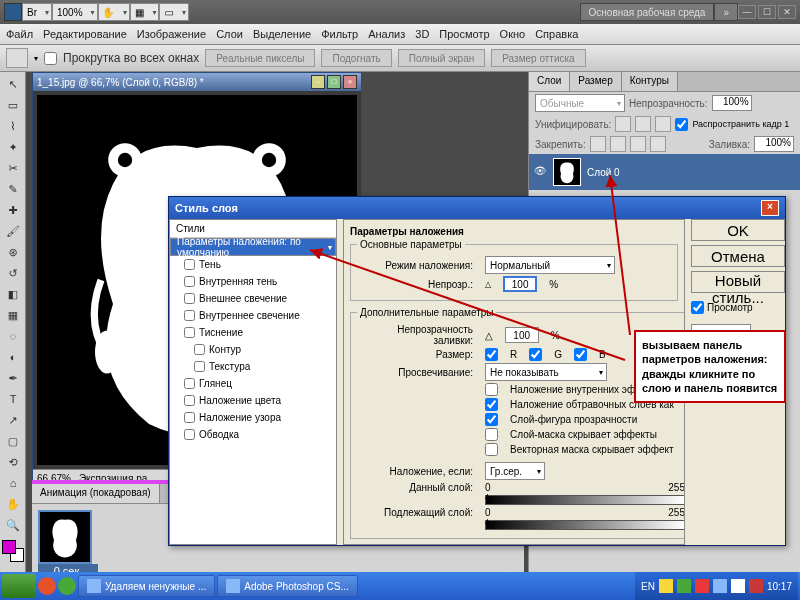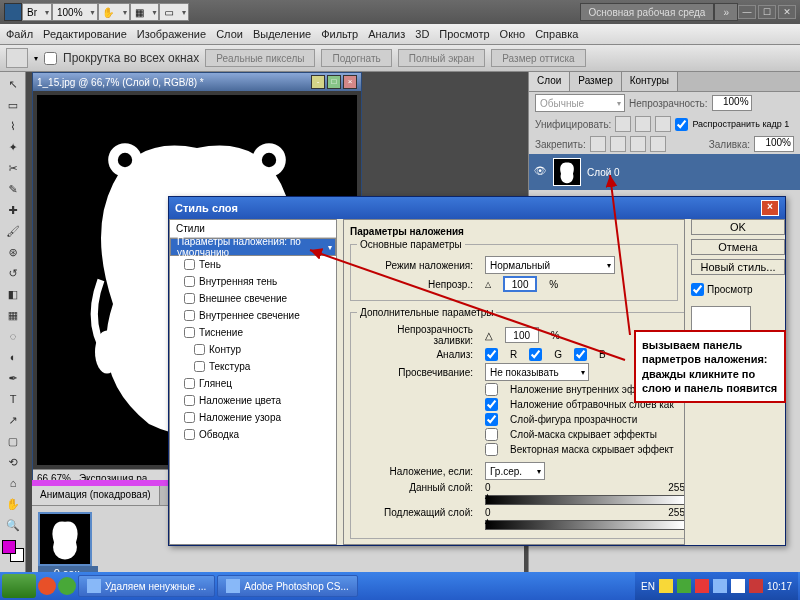--- a/index.html
+++ b/index.html
@@ -37,21 +37,21 @@
 .ptabs .tab.act { background: #d8d8d8; }
 .prow { display: flex; align-items: center; padding: 2px 6px; font-size: 10px; gap: 4px; }
 .prow .lbl { color: #555; }
 .prow .ibtn { width: 16px; height: 16px; border: 1px solid #999; background: #e0e0e0; }
 .num { width: 40px; height: 16px; border: 1px solid #888; background: #fff; font-size: 10px; text-align: right; padding: 0 2px; }
 .layer { display: flex; align-items: center; height: 36px; background: #436a9e; color: #fff; font-size: 10px; padding: 0 4px; gap: 6px; }
 .layer .eye { width: 14px; height: 14px; text-align: center; }
 .layer .thumb { width: 28px; height: 28px; background: #000; border: 1px solid #fff; display: flex; align-items: center; justify-content: center; }
 .layer .thumb svg { width: 24px; height: 24px; }
 .layersbody { background: #d4d4d4; height: 150px; }
-.anim { position: absolute; left: 32px; bottom: 0; right: 276px; height: 120px; background: #d4d4d4; border-top: 6px solid #d946ef; }
+.anim { position: absolute; left: 32px; bottom: 0; right: 276px; height: 120px; background: #d4d4d4; border-top: 4px solid #d946ef; }
 .dialog { position: absolute; left: 168px; top: 196px; width: 618px; height: 350px; background: #ece9d8; border: 1px solid #0a246a; box-shadow: 2px 2px 6px rgba(0,0,0,0.4); z-index: 10; }
 .dialog .dtitle { height: 22px; background: linear-gradient(#3b77d8,#2456b8); color: #fff; font-size: 11px; font-weight: bold; display: flex; align-items: center; padding: 0 6px; }
 .dialog .dtitle .x { margin-left: auto; width: 18px; height: 16px; background: #d44828; color: #fff; border: 1px solid #fff; text-align: center; line-height: 12px; font-size: 10px; }
 .dbody { display: flex; height: calc(100% - 22px); padding: 0; gap: 6px; }
 .stylelist { width: 168px; border: 1px solid #888; background: #fff; font-size: 10px; }
 .stylelist .hdr { padding: 3px 6px; border-bottom: 1px solid #ccc; }
 .stylelist .item { padding: 3px 6px; display: flex; align-items: center; gap: 4px; }
 .stylelist .item.sel { background: #316ac5; color: #fff; }
 .stylelist .item.sub { padding-left: 14px; }
 .stylelist input[type=checkbox] { width: 11px; height: 11px; }
@@ -62,21 +62,21 @@
 .params .rw .l { width: 116px; text-align: right; }
 .sel { height: 18px; border: 1px solid #888; background: #fff; padding: 0 16px 0 4px; font-size: 10px; display: inline-flex; align-items: center; position: relative; }
 .sel::after { content: "▾"; position: absolute; right: 3px; font-size: 8px; }
 .slwrap { display: flex; align-items: center; gap: 4px; }
 .slwrap .tri { font-size: 8px; }
 .numbox { width: 34px; height: 16px; border: 1px solid #888; background: #fff; text-align: center; font-size: 10px; display: inline-flex; align-items: center; justify-content: center; }
 .numbox.hl { border: 2px solid #3b77d8; }
 .grad { width: 200px; height: 10px; background: linear-gradient(to right,#000,#fff); border: 1px solid #555; position: relative; }
 .grad .mk { position: absolute; top: -5px; font-size: 9px; }
 .dbtns { width: 94px; display: flex; flex-direction: column; gap: 4px; }
-.dbtns button { height: 16px; border: 1px solid #888; background: #ece9d8; font-size: 11px; }
+.dbtns button { height: 22px; border: 1px solid #888; background: #ece9d8; font-size: 15px; }
 .dbtns .chk { font-size: 10px; margin-top: 4px; display: flex; align-items: center; gap: 3px; }
 .callout { position: absolute; right: 14px; top: 330px; width: 152px; border: 2px solid #c00000; background: #fff; padding: 6px; font-size: 11px; font-weight: bold; color: #000; z-index: 20; line-height: 1.3; }
 .arrow1 { position: absolute; z-index: 15; pointer-events: none; }
 .taskbar { position: absolute; left: 0; right: 0; bottom: 0; height: 28px; background: linear-gradient(#3a81e8,#245cc8); display: flex; align-items: center; padding: 0 2px; gap: 2px; z-index: 30; }
 .taskbar .start { width: 34px; height: 24px; background: linear-gradient(#5aa848,#2a7818); border-radius: 3px; color: #fff; font-size: 9px; text-align: center; line-height: 24px; }
 .taskbar .q { width: 18px; height: 18px; border-radius: 9px; }
 .taskbar .tbtn { height: 22px; padding: 0 8px; background: linear-gradient(#5a94e8,#3a6ac8); border: 1px solid #2a5ab8; color: #fff; font-size: 10px; display: inline-flex; align-items: center; gap: 4px; border-radius: 2px; }
 .taskbar .tbtn .ic { width: 14px; height: 14px; background: #88b8f8; }
 .taskbar .tray { margin-left: auto; display: flex; align-items: center; gap: 4px; color: #fff; font-size: 10px; background: linear-gradient(#2a6ad8,#1a4aa8); height: 100%; padding: 0 6px; }
 .taskbar .tray .ti { width: 14px; height: 14px; }
@@ -322,31 +322,31 @@
       </fieldset>
       <fieldset>
         <legend>Дополнительные параметры</legend>
         <div class="rw">
           <span class="l">Непрозрачность заливки:</span>
           <span class="tri">△</span>
           <div class="numbox">100</div>
           <span>%</span>
         </div>
         <div class="rw">
-          <span class="l">Анализ:</span>
+          <span class="l">Размер:</span>
           <input type="checkbox" checked="" style="">
             <span>R</span>
           <input type="checkbox" checked="" style="">
             <span>G</span>
           <input type="checkbox" checked="" style="">
             <span>B</span>
         </div>
         <div class="rw">
           <span class="l">Просвечивание:</span>
-          <div class="sel" style="width:104px">Не показывать</div>
+          <div class="sel" style="width:122px">Не показывать</div>
         </div>
         <div class="rw">
             <span class="l"></span>
             <input type="checkbox" style="">
             <span>Наложение внутренних эффектов к</span>
           </div>
         <div class="rw">
             <span class="l"></span>
             <input type="checkbox" checked="" style="">
             <span>Наложение обтравочных слоев как</span>

